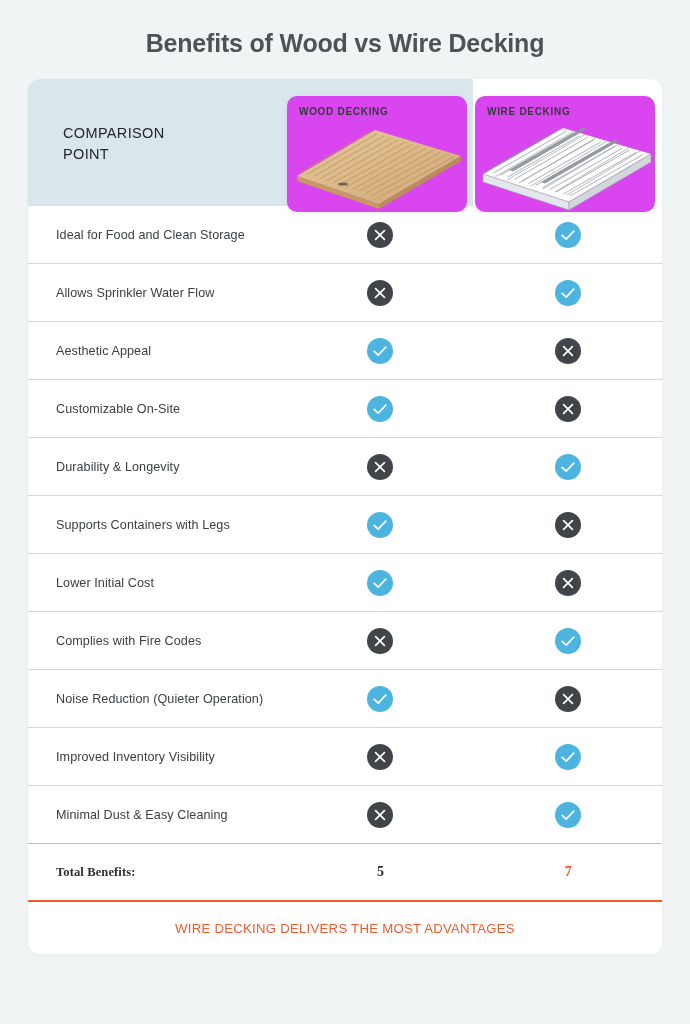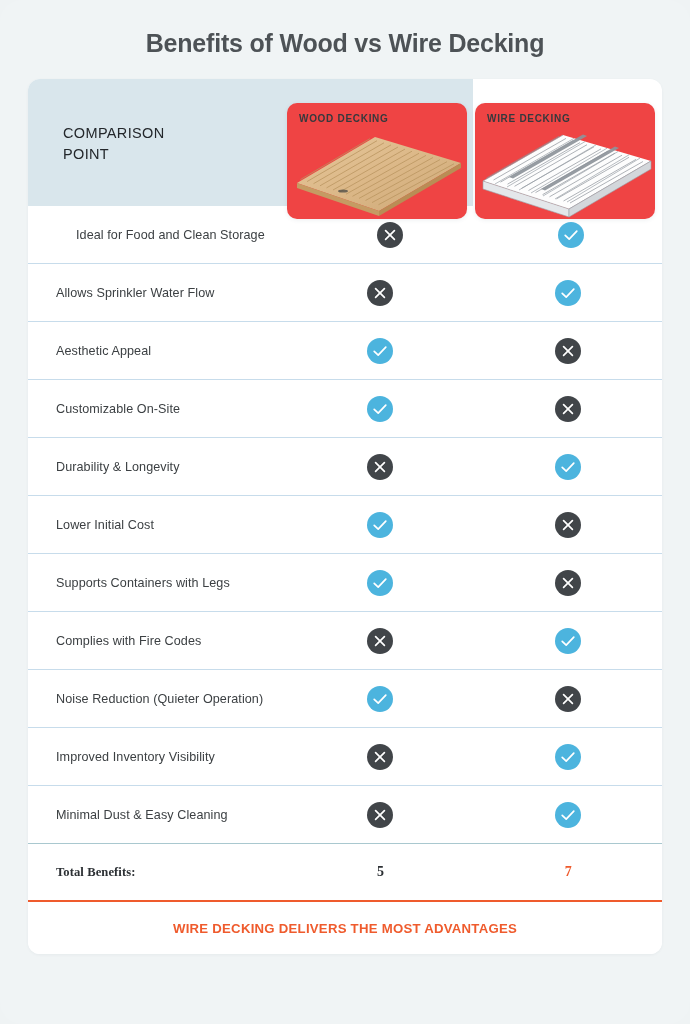--- a/index.html
+++ b/index.html
@@ -65,24 +65,24 @@
     font-size: 14.5px;
     line-height: 1.42;
     letter-spacing: 0.35px;
     color: #23272b;
     text-transform: uppercase;
     white-space: pre-line;
   }
 
   .img-card {
     position: absolute;
-    top: 24px;
+    top: 17px;
     width: 180px;
     height: 116px;
-    background: #ef4444;
+    background: #d946ef;
     border-radius: 10px;
     box-shadow: 0 1px 4px rgba(60,90,110,0.10);
     overflow: hidden;
   }
   .img-card.wood { left: 259px; }
   .img-card.wire { left: 447px; }
   .img-card-label {
     position: absolute;
     left: 12px;
     top: 10px;
@@ -101,21 +101,21 @@
 
   
   .rows { position: relative; }
   .row {
     position: relative;
     display: flex;
     align-items: center;
     height: 57px;
     border-top: 1.4px solid #c7dceb;
   }
-  .row:first-child { border-top: none; padding-left: 20px; }
+  .row:first-child { border-top: none; }
   .row-label {
     width: 259px;
     padding-left: 28px;
     box-sizing: border-box;
     font-size: 12.6px;
     color: #3c4043;
     letter-spacing: 0.08px;
   }
   .cell {
     width: 188px;
@@ -159,21 +159,21 @@
     height: 52px;
     display: flex;
     align-items: center;
     justify-content: center;
     border-top: 2px solid #ef5b2d;
     border-radius: 0 0 12px 12px;
     background: #ffffff;
   }
   .verdict-text {
     font-size: 13.2px;
-    font-weight: bold;
+    font-weight: normal;
     letter-spacing: 0.25px;
     color: #ef5b2d;
     text-transform: uppercase;
   }
 </style>
 </head>
 <body>
 
 <div class="page">
 
@@ -327,34 +327,34 @@
               <path d="M8.6 8.6 L17.4 17.4 M17.4 8.6 L8.6 17.4" fill="none" stroke="#ffffff" stroke-width="1.7" stroke-linecap="round"></path>
             </svg>
           </div>
           <div class="cell">
             <svg class="badge yes" viewBox="0 0 26 26">
               <path d="M7.2 13.3 L11.2 17.2 L18.8 9.2" fill="none" stroke="#ffffff" stroke-width="1.7" stroke-linecap="round" stroke-linejoin="round"></path>
             </svg>
           </div>
         </div>
         <div class="row">
+          <div class="row-label">Supports Containers with Legs</div>
+          <div class="cell">
+            <svg class="badge yes" viewBox="0 0 26 26">
+              <path d="M7.2 13.3 L11.2 17.2 L18.8 9.2" fill="none" stroke="#ffffff" stroke-width="1.7" stroke-linecap="round" stroke-linejoin="round"></path>
+            </svg>
+          </div>
+          <div class="cell">
+            <svg class="badge no" viewBox="0 0 26 26">
+              <path d="M8.6 8.6 L17.4 17.4 M17.4 8.6 L8.6 17.4" fill="none" stroke="#ffffff" stroke-width="1.7" stroke-linecap="round"></path>
+            </svg>
+          </div>
+        </div>
+        <div class="row">
           <div class="row-label">Lower Initial Cost</div>
-          <div class="cell">
-            <svg class="badge yes" viewBox="0 0 26 26">
-              <path d="M7.2 13.3 L11.2 17.2 L18.8 9.2" fill="none" stroke="#ffffff" stroke-width="1.7" stroke-linecap="round" stroke-linejoin="round"></path>
-            </svg>
-          </div>
-          <div class="cell">
-            <svg class="badge no" viewBox="0 0 26 26">
-              <path d="M8.6 8.6 L17.4 17.4 M17.4 8.6 L8.6 17.4" fill="none" stroke="#ffffff" stroke-width="1.7" stroke-linecap="round"></path>
-            </svg>
-          </div>
-        </div>
-        <div class="row">
-          <div class="row-label">Supports Containers with Legs</div>
           <div class="cell">
             <svg class="badge yes" viewBox="0 0 26 26">
               <path d="M7.2 13.3 L11.2 17.2 L18.8 9.2" fill="none" stroke="#ffffff" stroke-width="1.7" stroke-linecap="round" stroke-linejoin="round"></path>
             </svg>
           </div>
           <div class="cell">
             <svg class="badge no" viewBox="0 0 26 26">
               <path d="M8.6 8.6 L17.4 17.4 M17.4 8.6 L8.6 17.4" fill="none" stroke="#ffffff" stroke-width="1.7" stroke-linecap="round"></path>
             </svg>
           </div>

